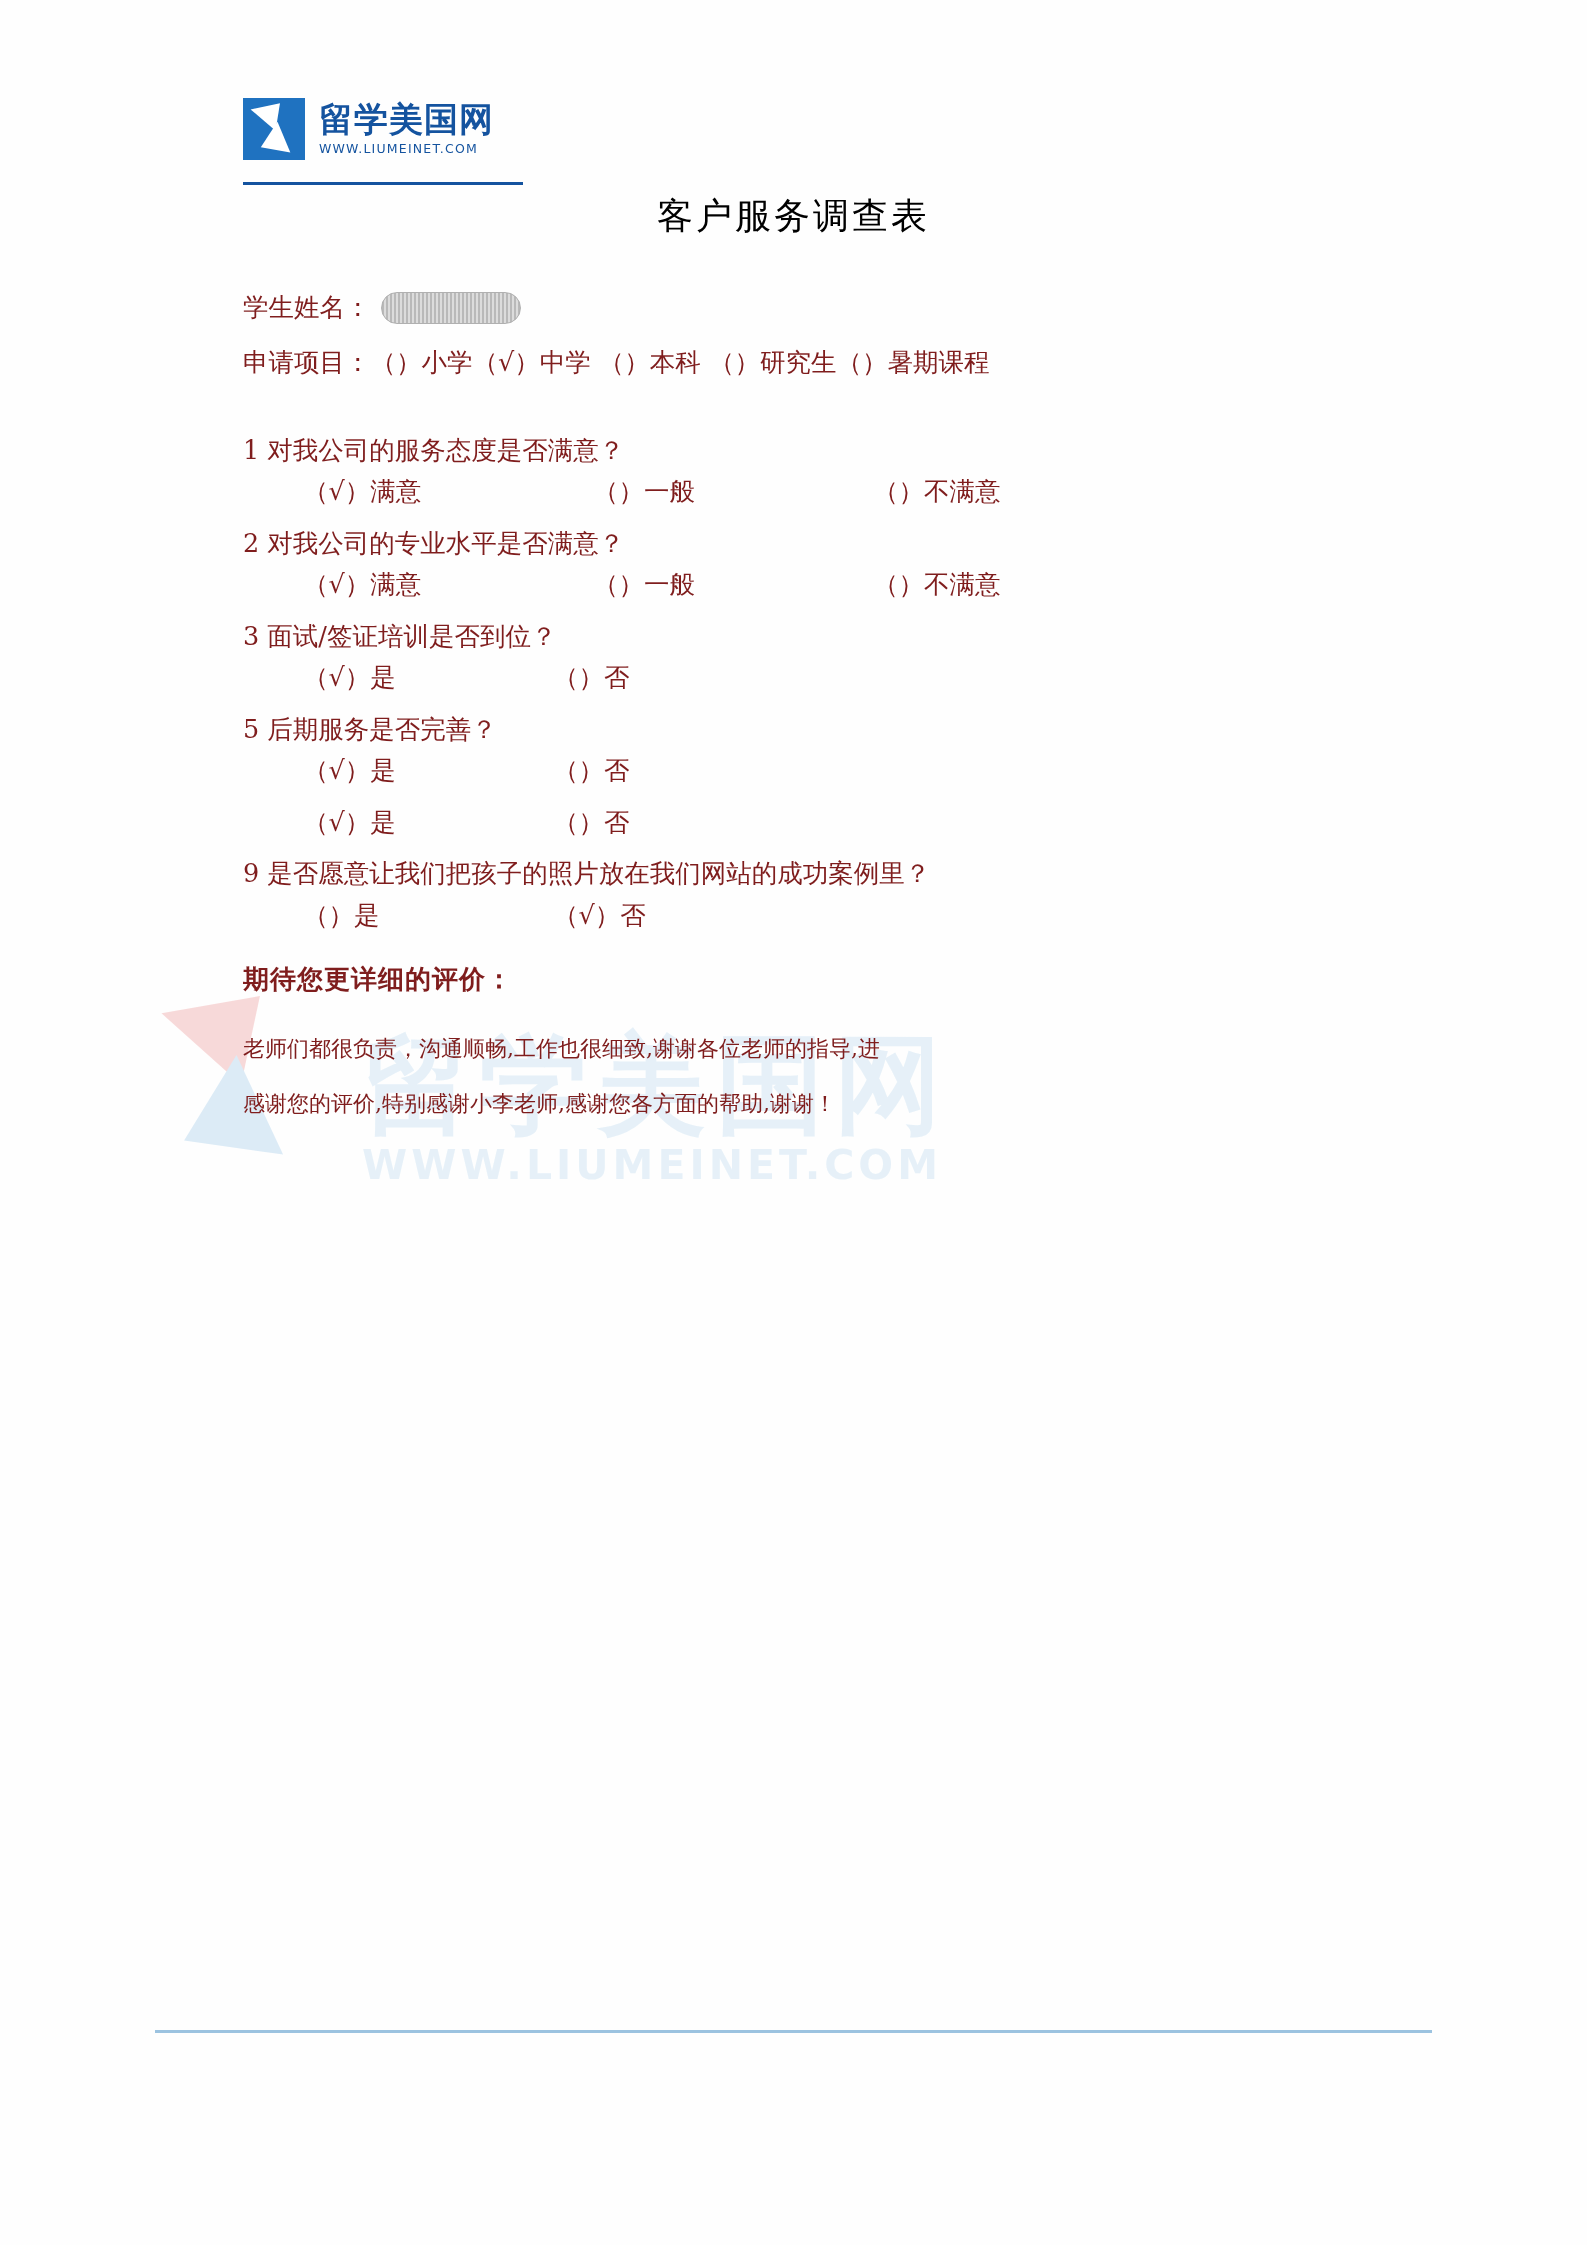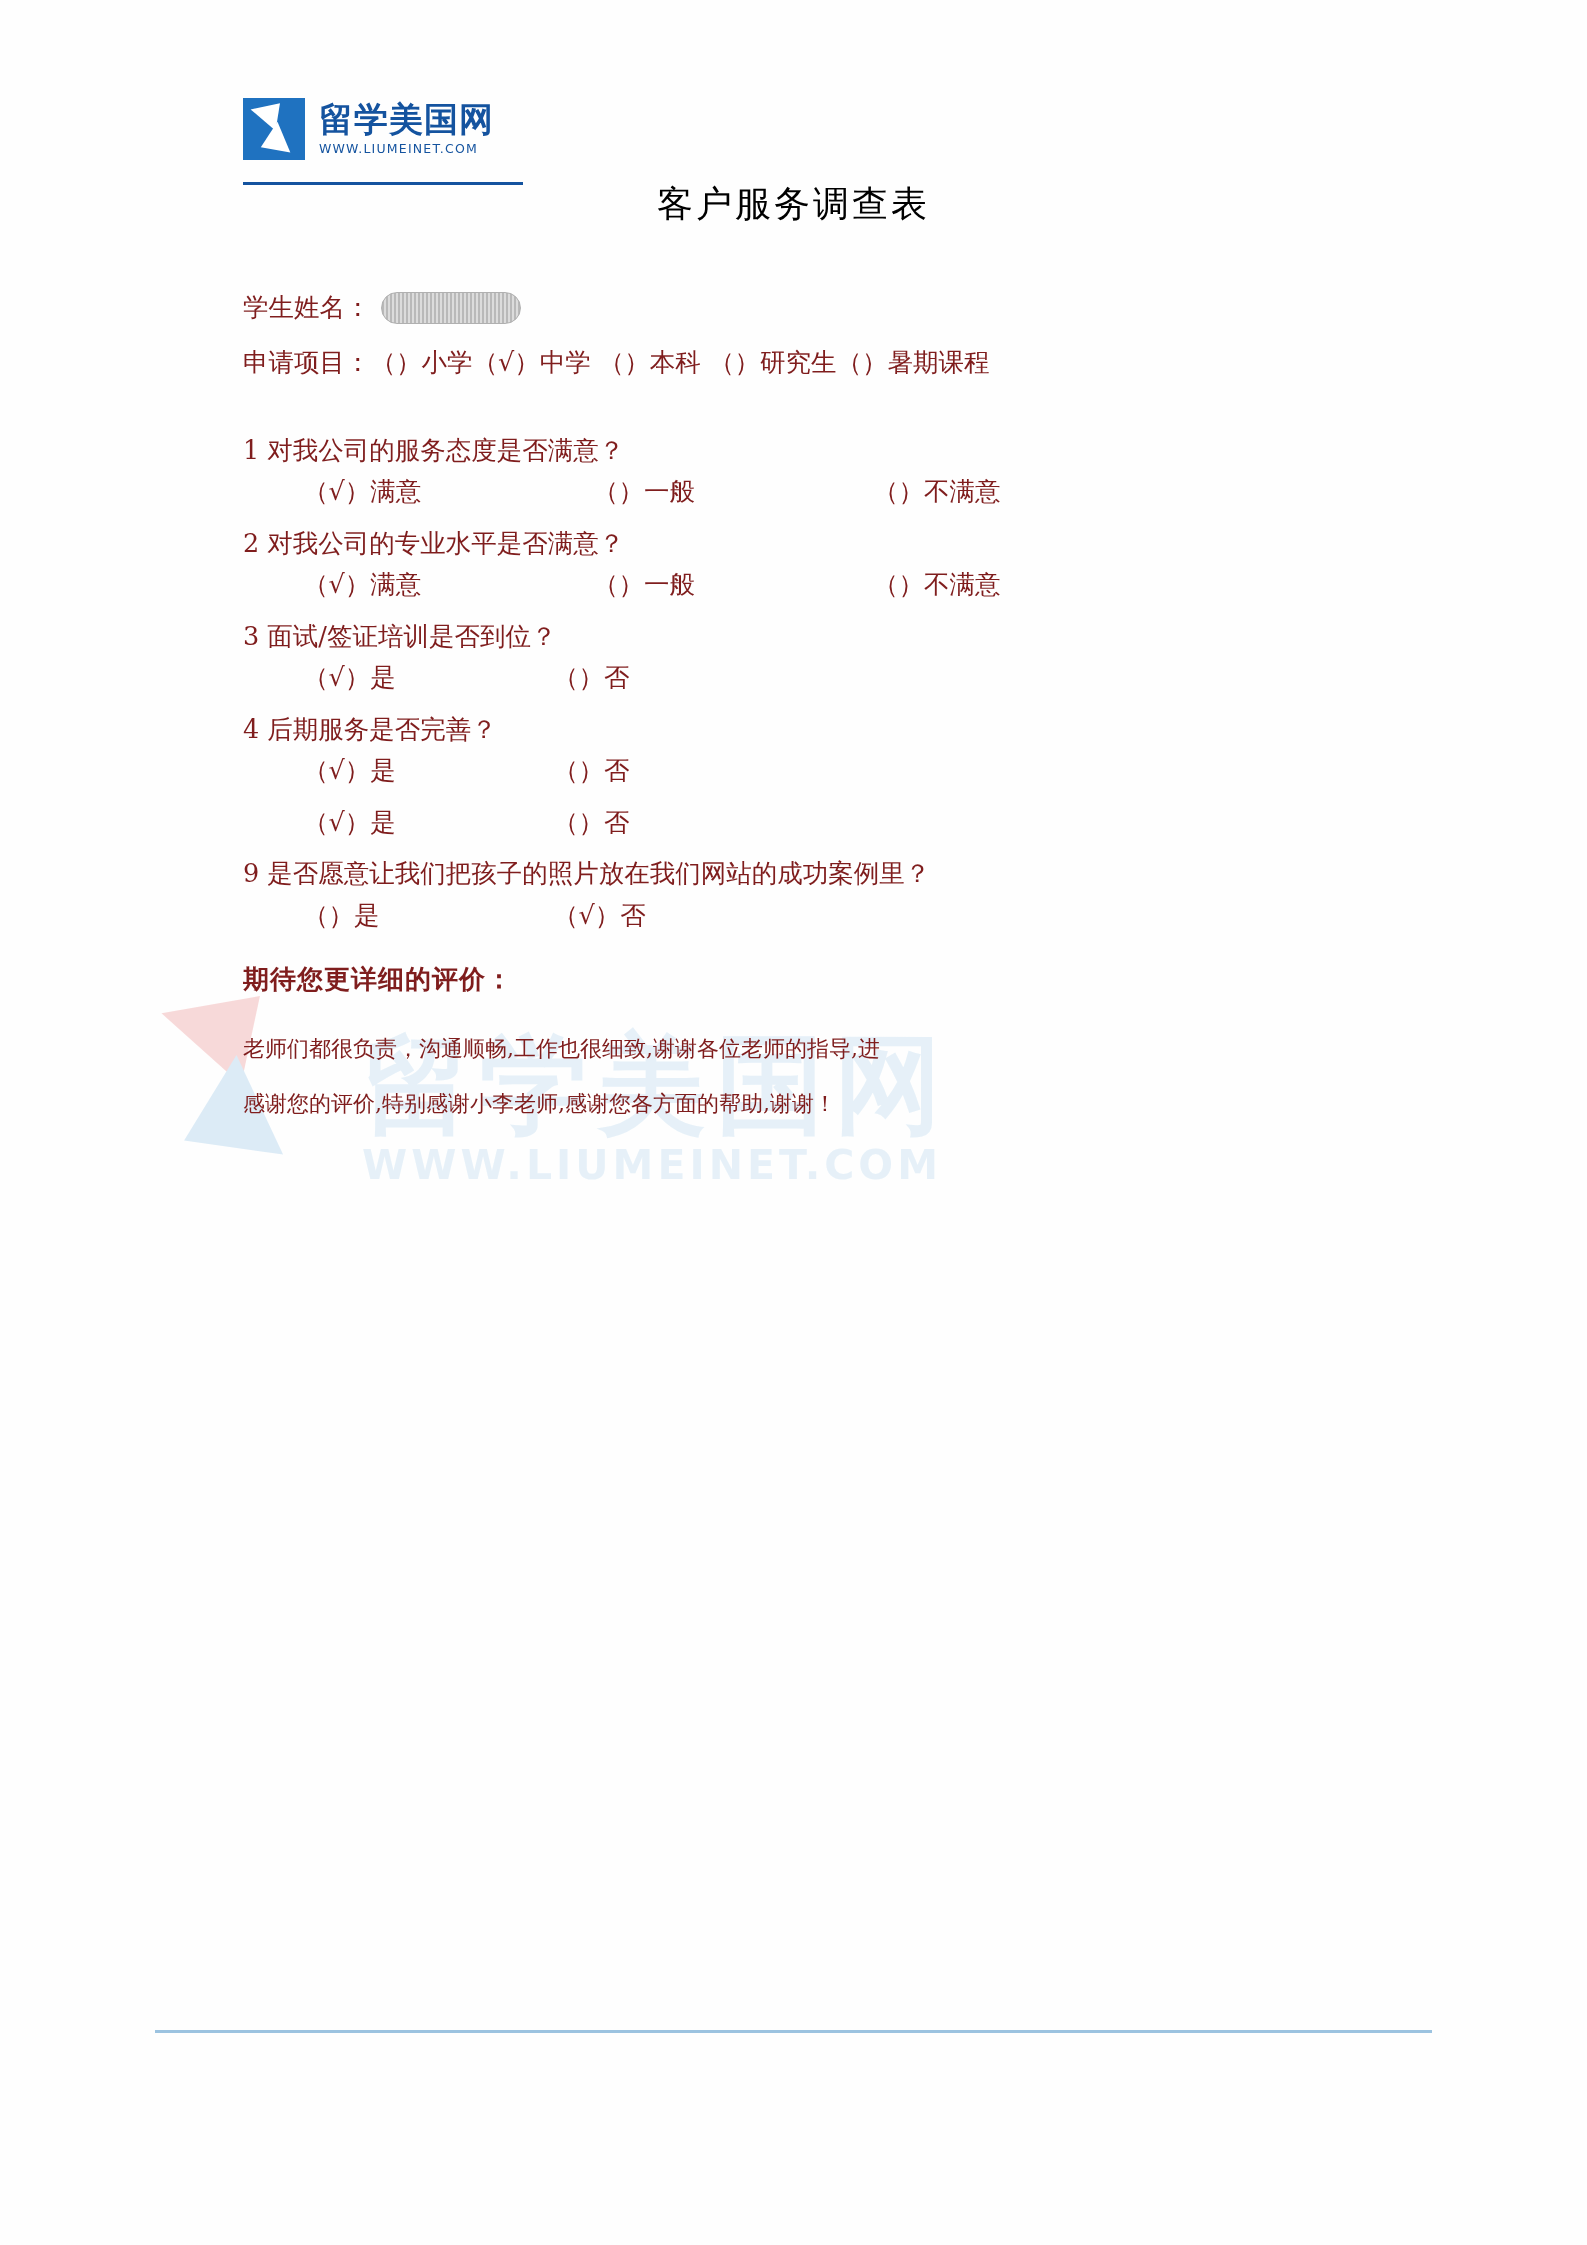--- a/index.html
+++ b/index.html
@@ -82,21 +82,21 @@
     top: 182px;
     width: 280px;
     height: 3px;
     background: #14539f;
   }
 
   
   .doc-title {
     position: absolute;
     left: 0; right: 0;
-    top: 180px;
+    top: 192px;
     text-align: center;
     font-size: 36px;
     letter-spacing: 3px;
     color: #000;
   }
 
   
   .form-area {
     position: absolute;
     left: 243px;
@@ -303,21 +303,21 @@
         <span class="opt w2">（）一般</span>
         <span class="opt">（）不满意</span>
       </div>
 
       <div class="question">3 面试/签证培训是否到位？</div>
       <div class="options">
         <span class="opt h1">（√）是</span>
         <span class="opt">（）否</span>
       </div>
 
-      <div class="question">4 后期服务是否完善？</div>
+      <div class="question">5 后期服务是否完善？</div>
       <div class="options">
         <span class="opt h1">（√）是</span>
         <span class="opt">（）否</span>
       </div>
 
       <div class="options">
         <span class="opt h1">（√）是</span>
         <span class="opt">（）否</span>
       </div>
 

